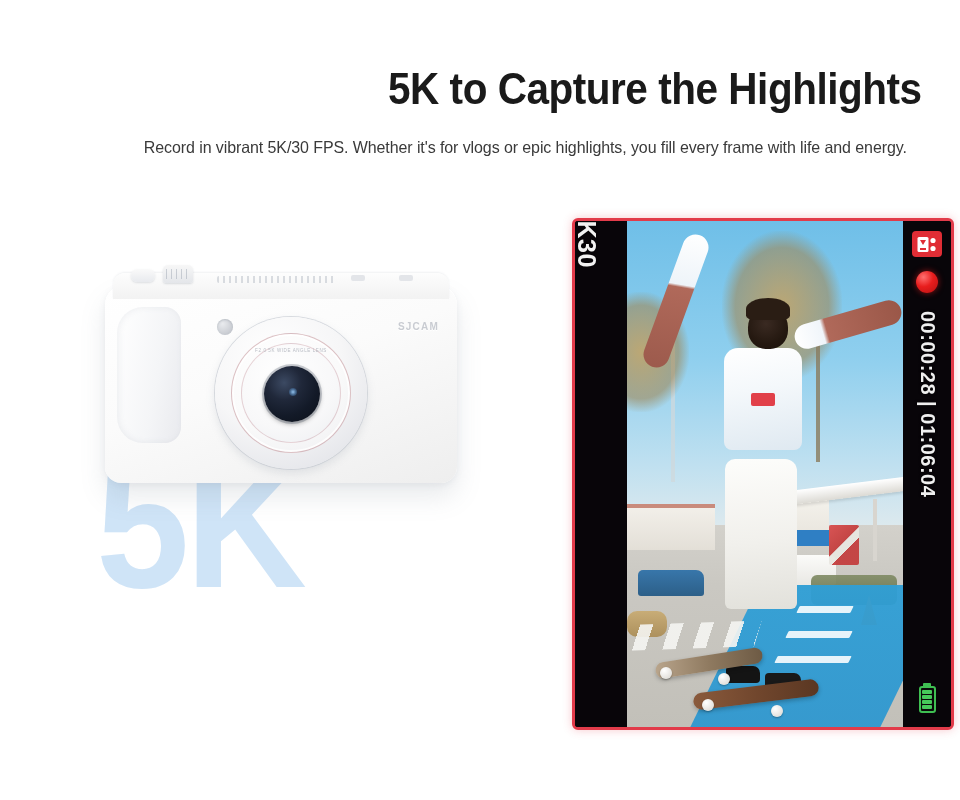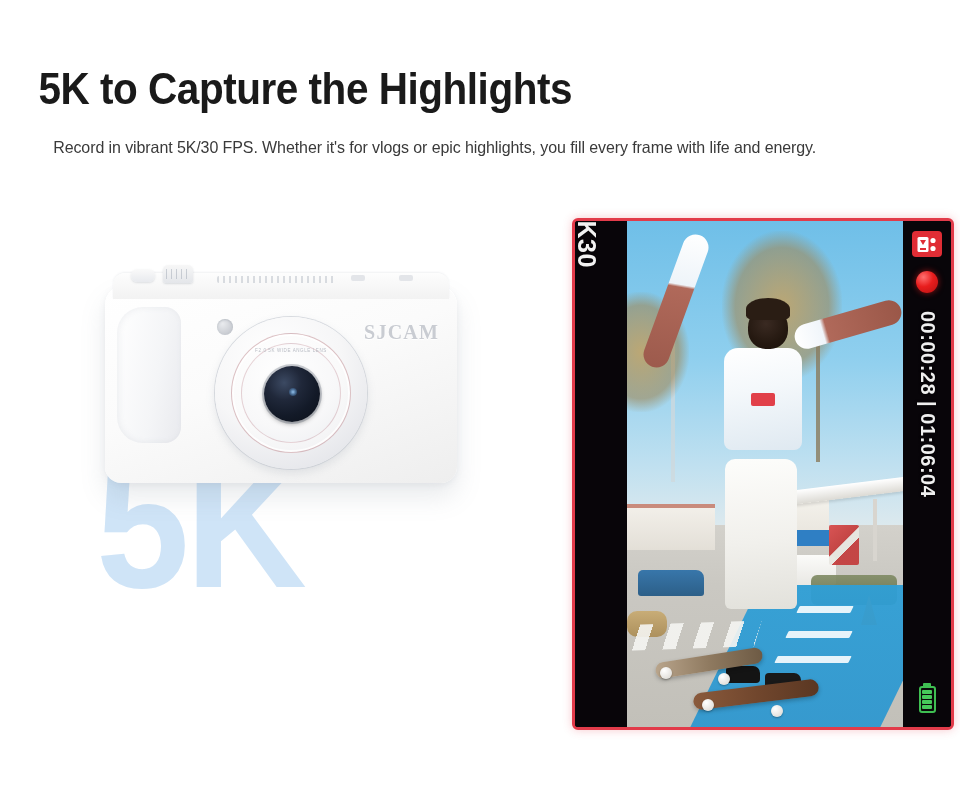--- a/index.html
+++ b/index.html
@@ -19,21 +19,21 @@
     height: 800px;
     background: #ffffff;
   }
 
   
   .header {
     position: absolute;
     top: 0; left: 0;
     width: 960px;
     padding-top: 64px;
-    text-align: left;
+    text-align: right;
   }
 
   .headline {
     font-family: "Liberation Sans Narrow", "Liberation Sans", sans-serif;
     font-size: 44px;
     font-weight: 700;
     letter-spacing: -0.5px;
     color: #1a1a1a;
     line-height: 1.15;
     transform: scaleX(0.92);
@@ -159,22 +159,22 @@
     width: 16px; height: 16px;
     border-radius: 50%;
     background: radial-gradient(circle at 35% 30%, #e9ebee, #c9ccd2 70%, #bfc2c8);
     box-shadow: 0 1px 2px rgba(130,138,150,0.35) inset;
   }
 
   
   .brand {
     position: absolute;
     right: 18px; top: 36px;
-    font-family: Liberation Serif, serif;
-    font-size: 20px;
+    font-family: Liberation Sans, sans-serif;
+    font-size: 10px;
     font-weight: 700;
     letter-spacing: 1.2px;
     color: #c9ccd2;
     text-shadow: 0 1px 0 #ffffff;
   }
 
   
   .lens-outer {
     position: absolute;
     left: 110px; top: 32px;

